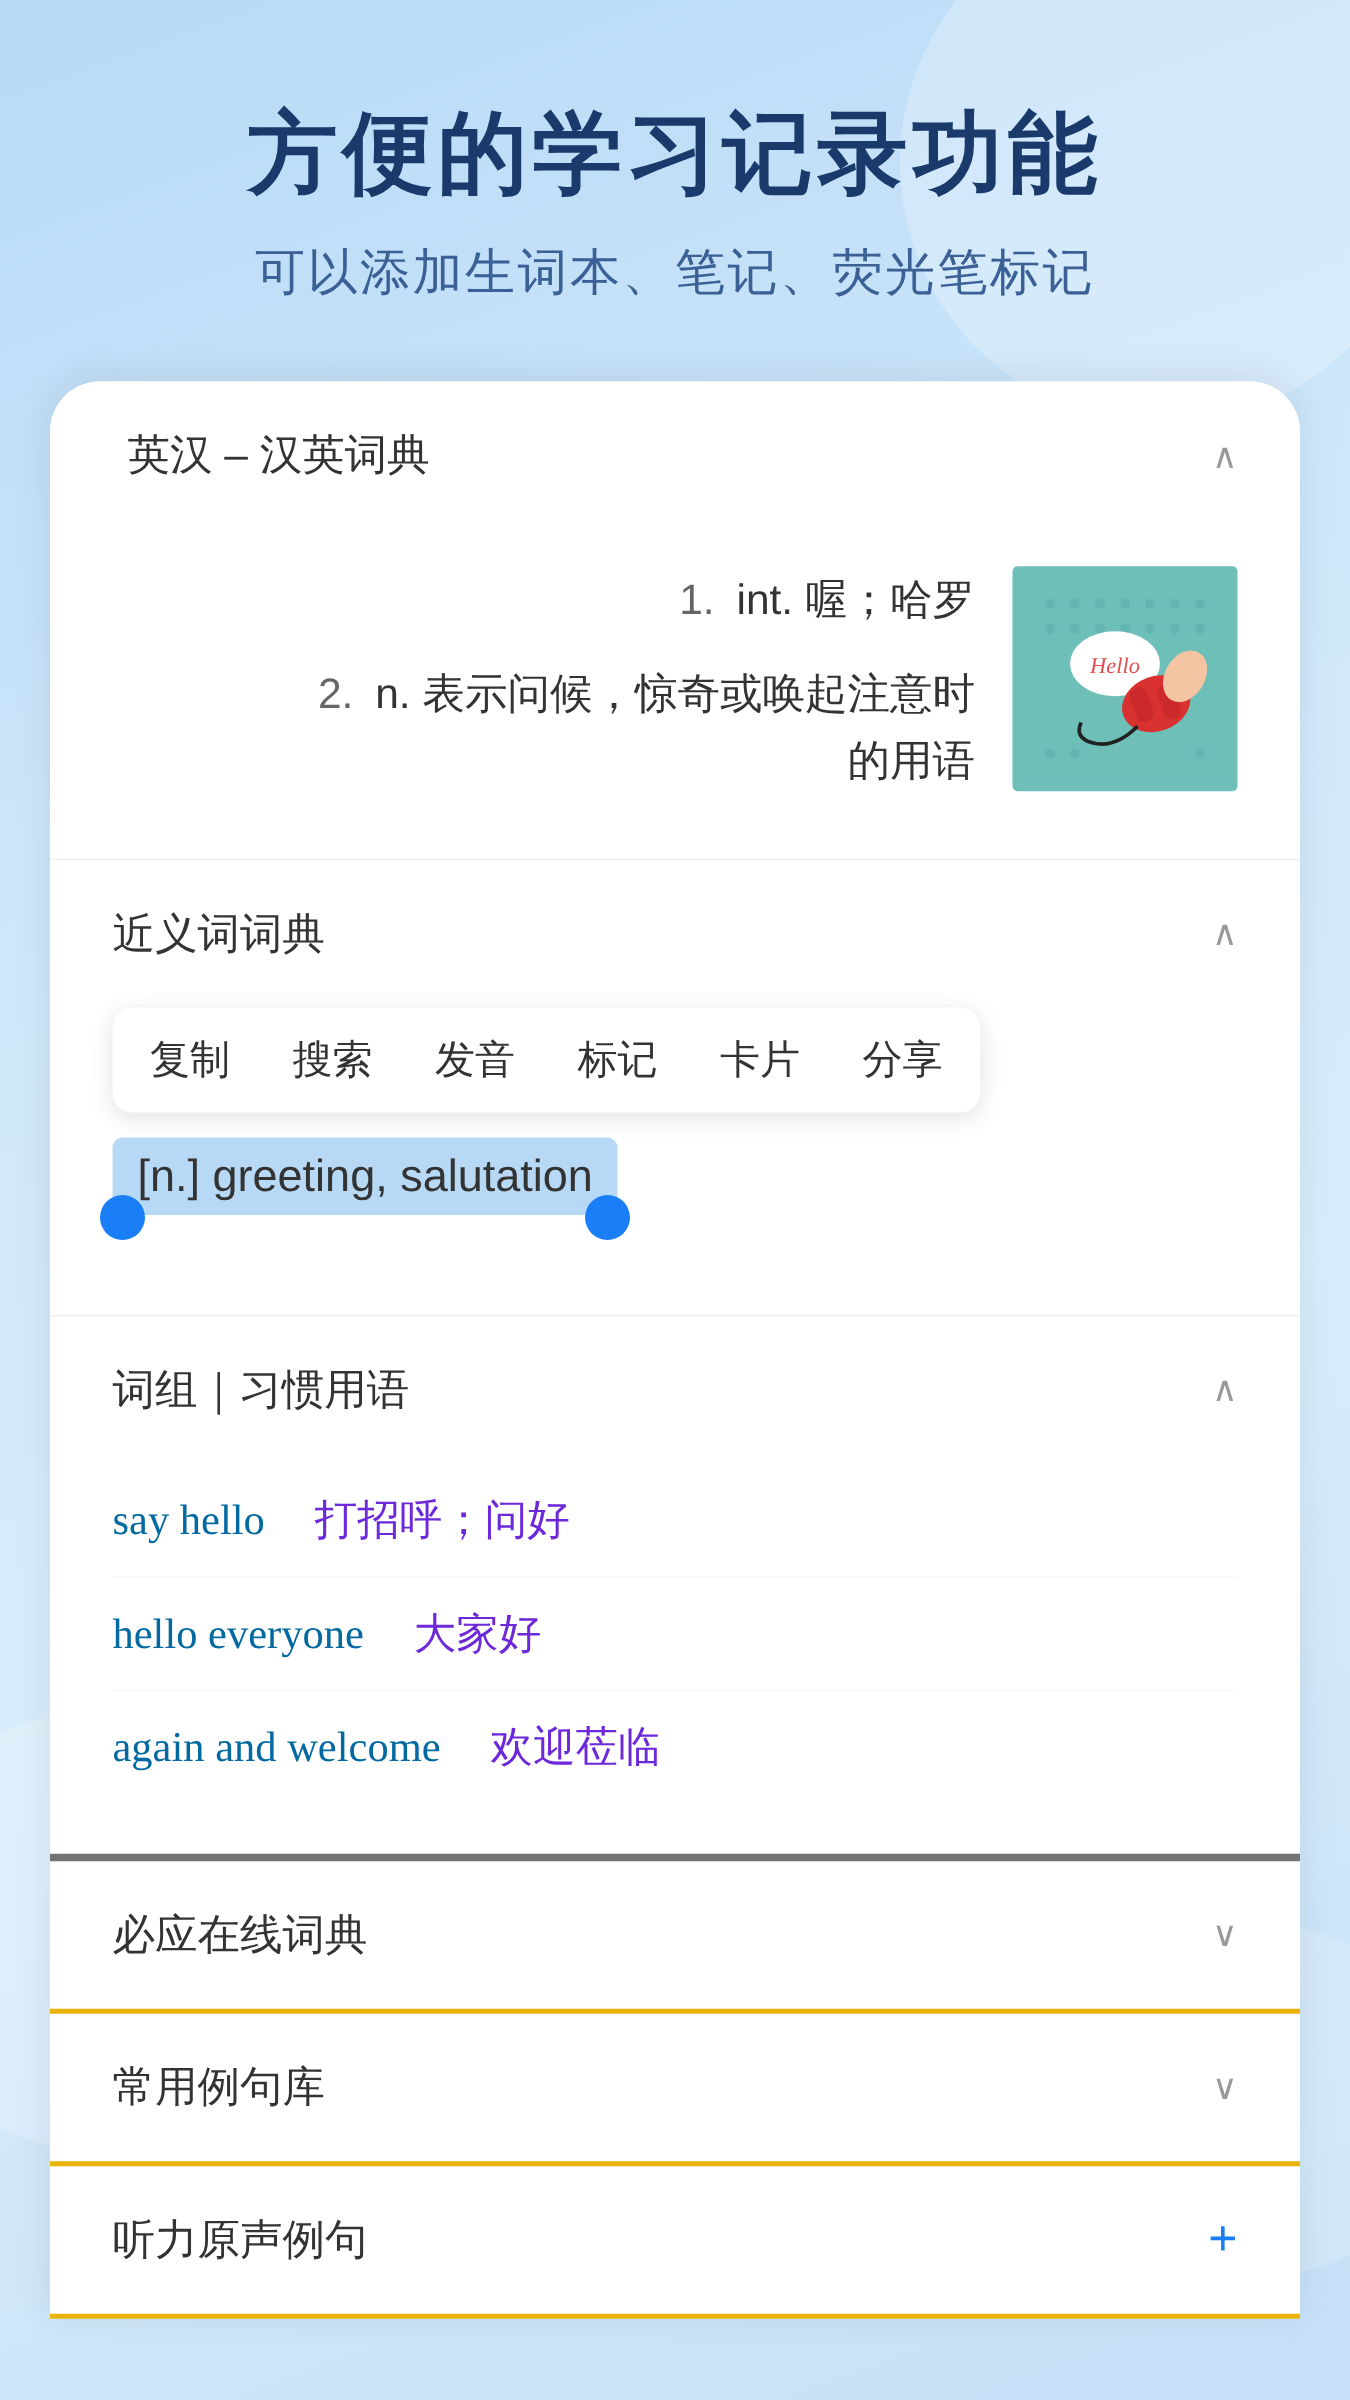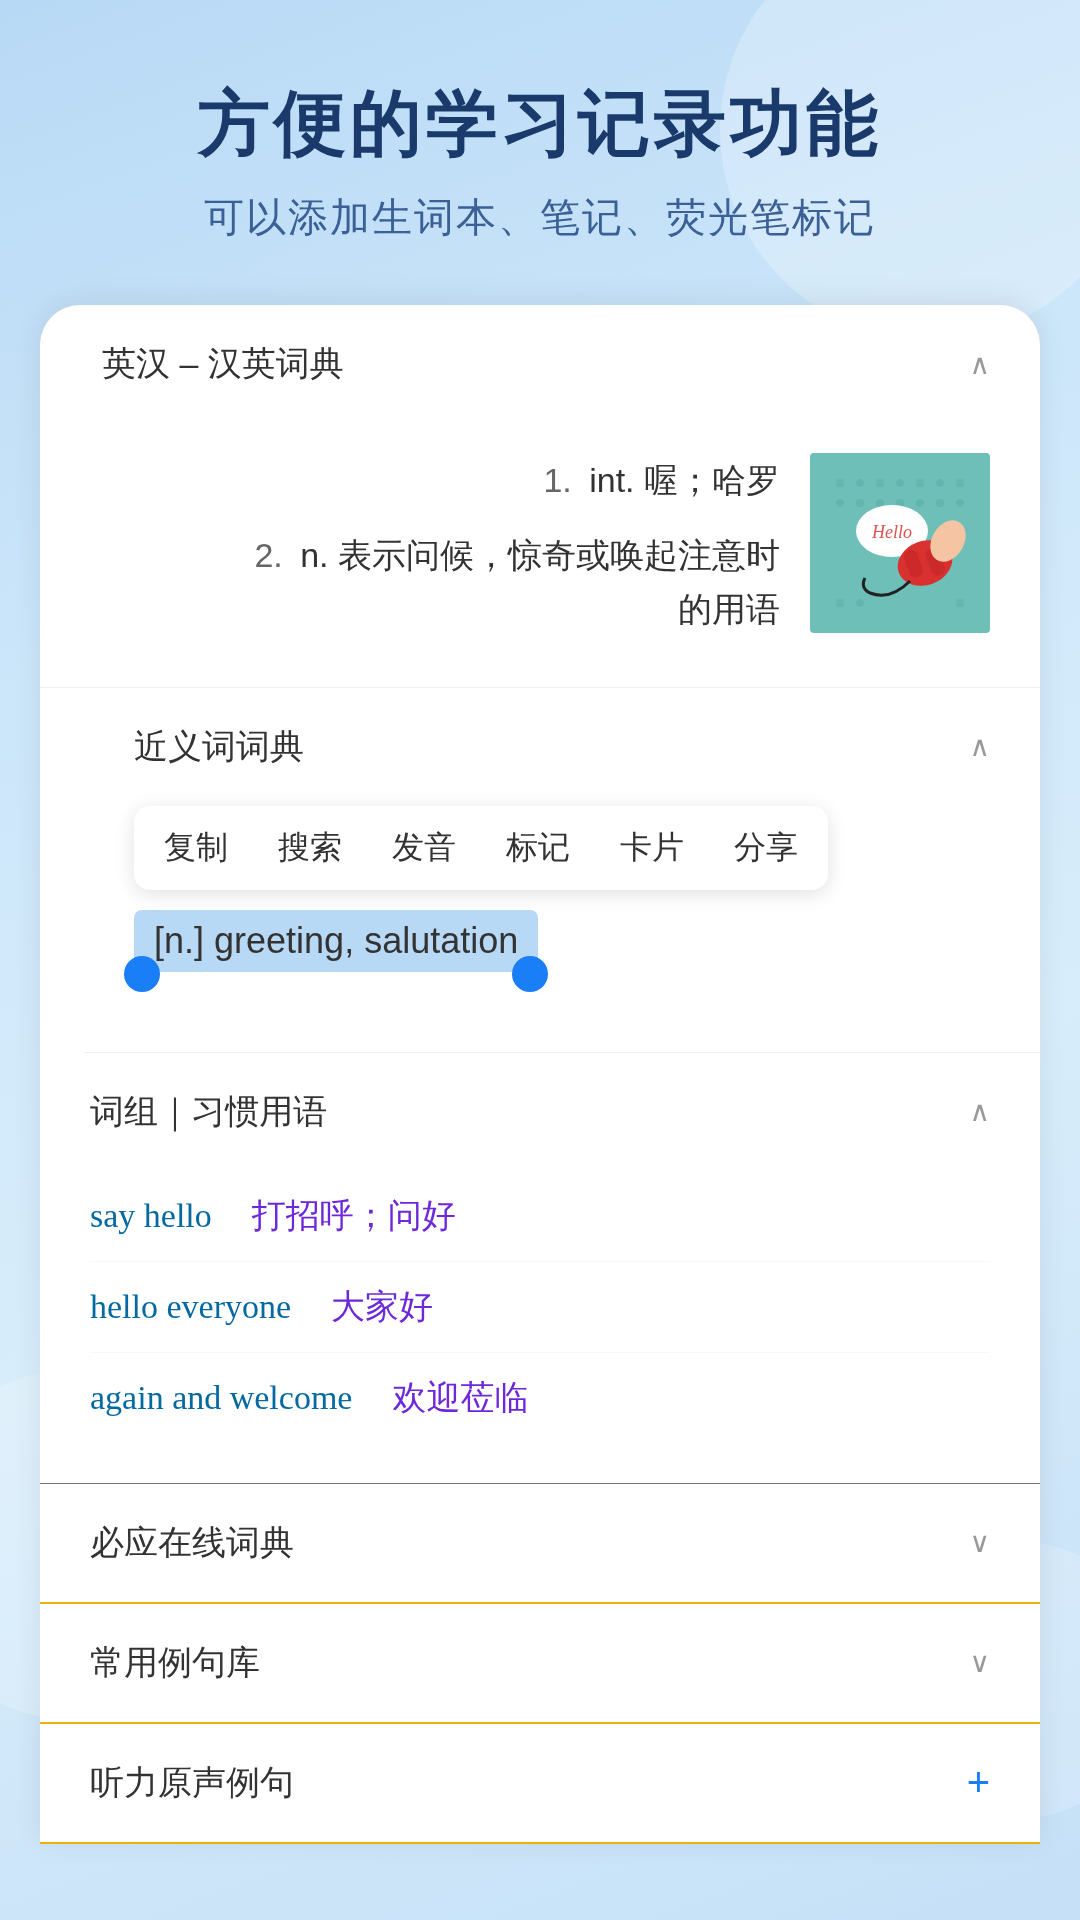--- a/index.html
+++ b/index.html
@@ -149,21 +149,20 @@
     }
 
     .hello-image svg {
       width: 160px;
       height: 160px;
     }
 
     
     .synonym-section {
       border-bottom: 1px solid #f0f0f0;
-      margin-left: 44px;
     }
 
     
     .context-menu {
       background: white;
       border-radius: 16px;
       padding: 20px 30px;
       display: flex;
       gap: 50px;
       box-shadow: 0 4px 20px rgba(0,0,0,0.12);
@@ -210,21 +209,21 @@
       right: -10px;
       bottom: -20px;
       width: 36px;
       height: 36px;
       background: #1a7ef7;
       border-radius: 50%;
     }
 
     
     .phrases-section {
-      border-bottom: 1px solid #737373;
+      border-bottom: 6px solid #737373;
     }
 
     .phrase-item {
       display: flex;
       align-items: baseline;
       padding: 22px 0;
       font-size: 34px;
       border-bottom: 1px solid #f8f8f8;
     }
 
@@ -240,21 +239,21 @@
       font-family: Liberation Serif, serif;
     }
 
     .phrase-zh {
       color: #6d28d9;
       margin-left: 20px;
     }
 
     
     .collapsed-section {
-      border-bottom: 2px solid #eab308;
+      border-bottom: 4px solid #eab308;
     }
 
     .plus-icon {
       color: #1a7ef7;
       font-size: 40px;
       font-weight: 300;
     }
   </style>
 </head>
 <body>

